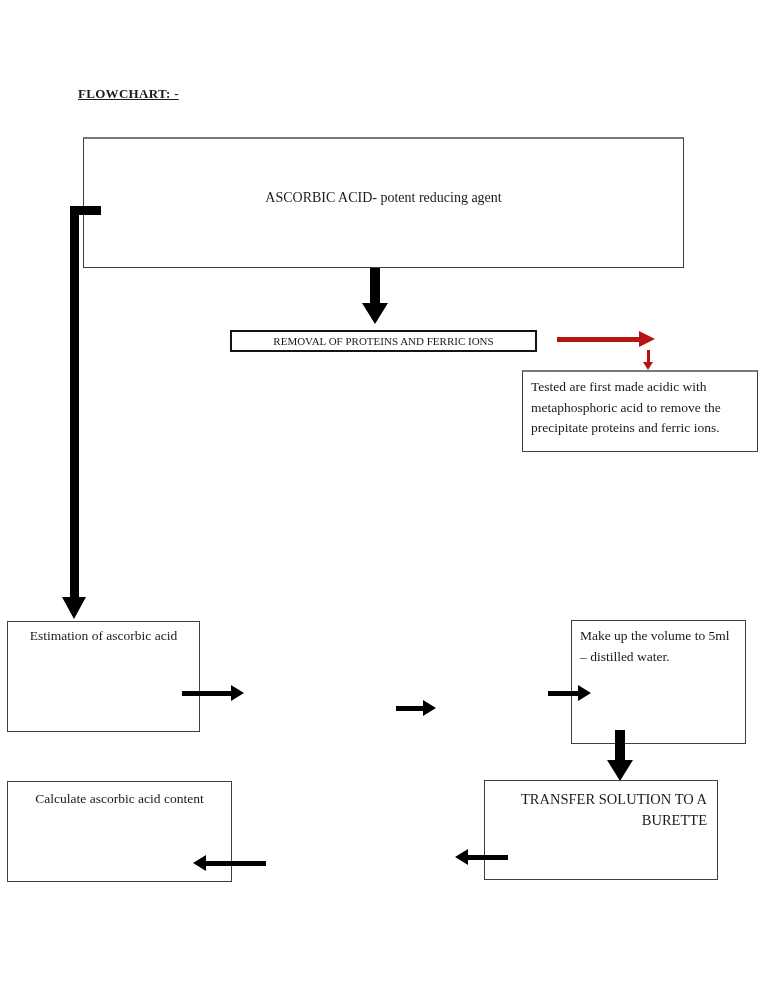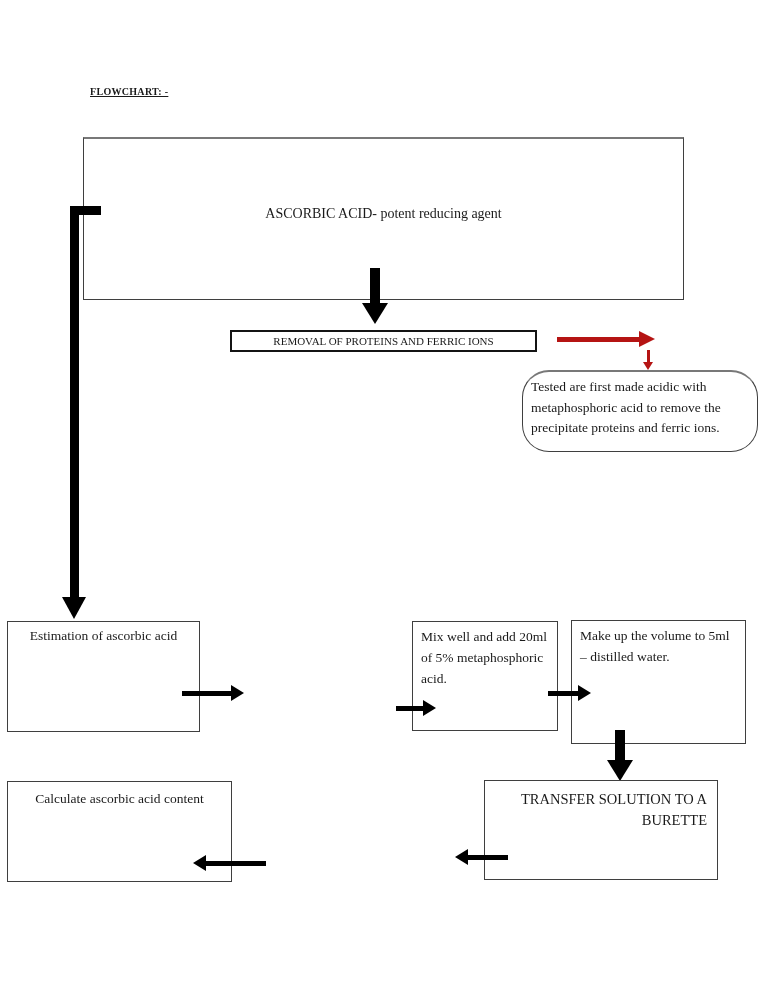--- a/index.html
+++ b/index.html
@@ -14,38 +14,38 @@
   #page{
     position:relative;width:768px;height:994px;background:var(--page-bg);
     font-family:"Liberation Serif","DejaVu Serif",serif;color:var(--ink);
     overflow:hidden;
   }
   .abs{position:absolute;}
   .box{
     position:absolute;background:#fff;border:1.5px solid var(--box-border);
     font-size:13.5px;line-height:21px;box-sizing:border-box;
   }
-  .box.soft-top{border-top:2.5px solid var(--box-border-soft);border-radius:27px;}
+  .box.soft-top{border-top:2.5px solid var(--box-border-soft);}
   .shaft{position:absolute;background:var(--flow-arrow);}
   .shaft.red{background:var(--annotation-arrow);}
   .tri{position:absolute;width:0;height:0;}
   
   .tri.down-big{border-left:13px solid transparent;border-right:13px solid transparent;border-top:21px solid var(--flow-arrow);}
   .tri.down-elbow{border-left:12px solid transparent;border-right:12px solid transparent;border-top:22px solid var(--flow-arrow);}
   
   .tri.right{border-top:8px solid transparent;border-bottom:8px solid transparent;border-left:13px solid var(--flow-arrow);}
   .tri.left{border-top:8px solid transparent;border-bottom:8px solid transparent;border-right:13px solid var(--flow-arrow);}
   .tri.right-red{border-top:8px solid transparent;border-bottom:8px solid transparent;border-left:16px solid var(--annotation-arrow);}
   .tri.down-red{border-left:5px solid transparent;border-right:5px solid transparent;border-top:8px solid var(--annotation-arrow);}
 
   #page-title{
-    left:90px;top:86px;font-size:10px;font-weight:bold;
+    left:78px;top:86px;font-size:13px;font-weight:bold;
     text-decoration:underline;letter-spacing:0.3px;
   }
-  #box-ascorbic{left:83px;top:137px;width:601px;height:163px;
+  #box-ascorbic{left:83px;top:137px;width:601px;height:131px;
     display:flex;align-items:center;justify-content:center;
     padding-bottom:12px;font-size:14px;border-top:2.5px solid var(--box-border-soft);}
   #box-removal{left:230px;top:330px;width:307px;height:22px;
     border:2px solid #141414;display:flex;align-items:center;justify-content:center;
     font-size:11px;white-space:nowrap;}
   #box-tested{left:522px;top:370px;width:236px;height:82px;padding:5px 8px;line-height:20.5px;}
   #box-estimation{left:7px;top:621px;width:193px;height:111px;padding:3px 8px;text-align:center;}
   #box-acidify{left:211px;top:620px;width:192px;height:112px;padding:4px 8px;}
   #box-mix{left:412px;top:621px;width:146px;height:110px;padding:4px 8px;}
   #box-makeup{left:571px;top:620px;width:175px;height:124px;padding:4px 8px;}
@@ -80,23 +80,20 @@
   <div class="shaft red" style="left:647px;top:350px;width:3px;height:13px;"></div>
   <div class="tri down-red" style="left:643px;top:362px;"></div>
 
   <div id="box-tested" class="box soft-top">
     <span>Tested are first made acidic with metaphosphoric acid to remove the precipitate proteins and ferric ions.</span>
   </div>
 
   <div id="box-estimation" class="box">
     <span>Estimation of ascorbic acid</span>
   </div>
-  <div id="box-mix" class="box">
-    <span>Mix well and add 20ml of 5% metaphosphoric acid.</span>
-  </div>
   <div id="box-makeup" class="box">
     <span>Make up the volume to 5ml – distilled water.</span>
   </div>
 
   <div class="shaft" style="left:182px;top:691px;width:50px;height:5px;"></div>
   <div class="tri right" style="left:231px;top:685px;"></div>
 
   <div class="shaft" style="left:396px;top:706px;width:28px;height:5px;"></div>
   <div class="tri right" style="left:423px;top:700px;"></div>
 

